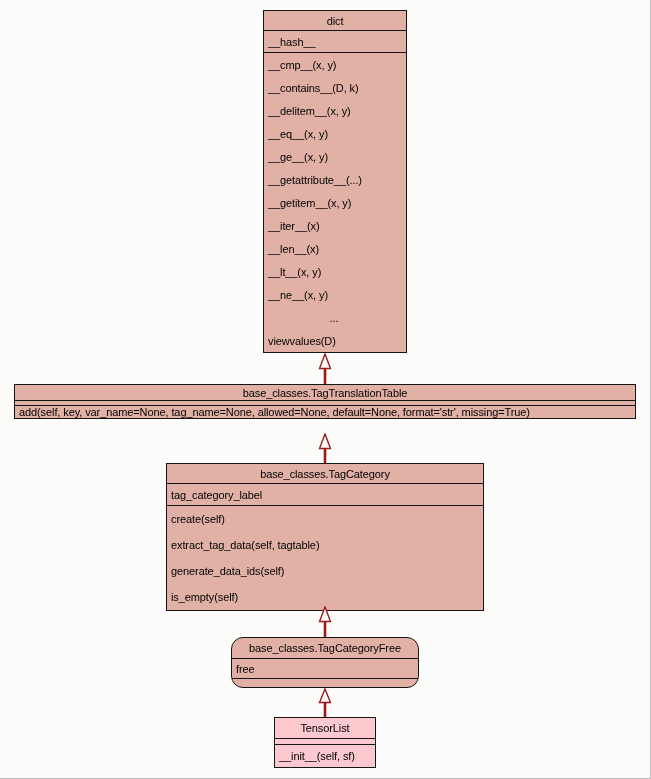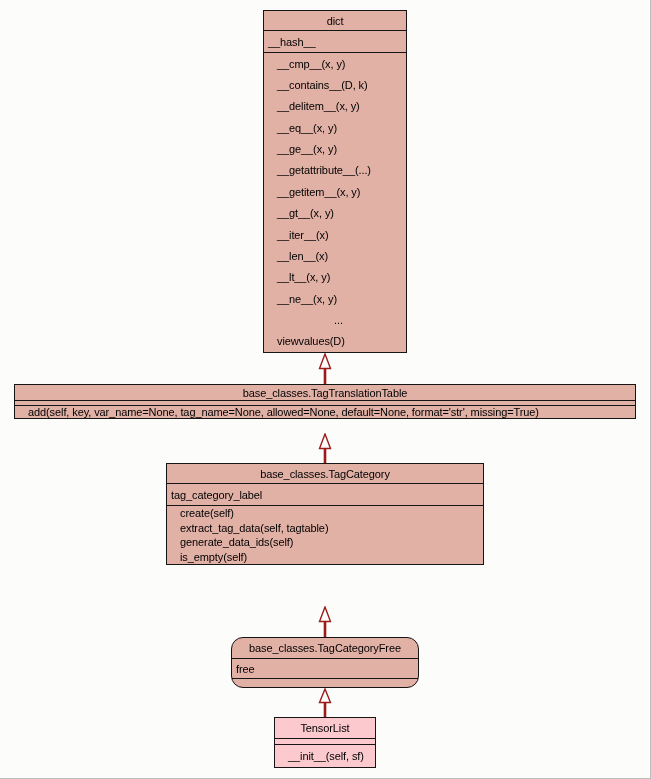--- a/index.html
+++ b/index.html
@@ -39,21 +39,20 @@
   }
   .compartment + .compartment {
     border-top: 1px solid var(--box-border, #151515);
   }
   .compartment.title-c {
     align-items: center;
     justify-content: center;
   }
   .compartment.grow {
     flex: 1;
-    padding-left: 9px;
   }
   .row {
     flex: 1;
     display: flex;
     align-items: center;
     padding-left: 4px;
     padding-right: 2px;
     white-space: nowrap;
   }
   .row.center {
@@ -94,21 +93,20 @@
       <div class="row">__hash__</div>
     </div>
     <div class="compartment grow">
       <div class="row">__cmp__(x, y)</div>
       <div class="row">__contains__(D, k)</div>
       <div class="row">__delitem__(x, y)</div>
       <div class="row">__eq__(x, y)</div>
       <div class="row">__ge__(x, y)</div>
       <div class="row">__getattribute__(...)</div>
       <div class="row">__getitem__(x, y)</div>
-      <div class="row">__gt__(x, y)</div>
       <div class="row">__iter__(x)</div>
       <div class="row">__len__(x)</div>
       <div class="row">__lt__(x, y)</div>
       <div class="row">__ne__(x, y)</div>
       <div class="row center">...</div>
       <div class="row">viewvalues(D)</div>
     </div>
   </div>
 
   <svg class="arrow" style="left:318px; top:353px;" width="14" height="31" viewBox="0 0 14 31">
@@ -124,21 +122,21 @@
     <div class="compartment grow">
       <div class="row">add(self, key, var_name=None, tag_name=None, allowed=None, default=None, format='str', missing=True)</div>
     </div>
   </div>
 
   <svg class="arrow" style="left:318px; top:433px;" width="14" height="30" viewBox="0 0 14 30">
     <line x1="7" y1="15" x2="7" y2="30"></line>
     <polygon points="7,1 1.5,15.5 12.5,15.5"></polygon>
   </svg>
 
-  <div class="class-box" style="left:166px; top:463px; width:318px; height:102px;">
+  <div class="class-box" style="left:166px; top:463px; width:318px; height:148px;">
     <div class="compartment title-c" style="height:19px">
       <div class="title-row">base_classes.TagCategory</div>
     </div>
     <div class="compartment" style="height:22px">
       <div class="row">tag_category_label</div>
     </div>
     <div class="compartment grow">
       <div class="row">create(self)</div>
       <div class="row">extract_tag_data(self, tagtable)</div>
       <div class="row">generate_data_ids(self)</div>

